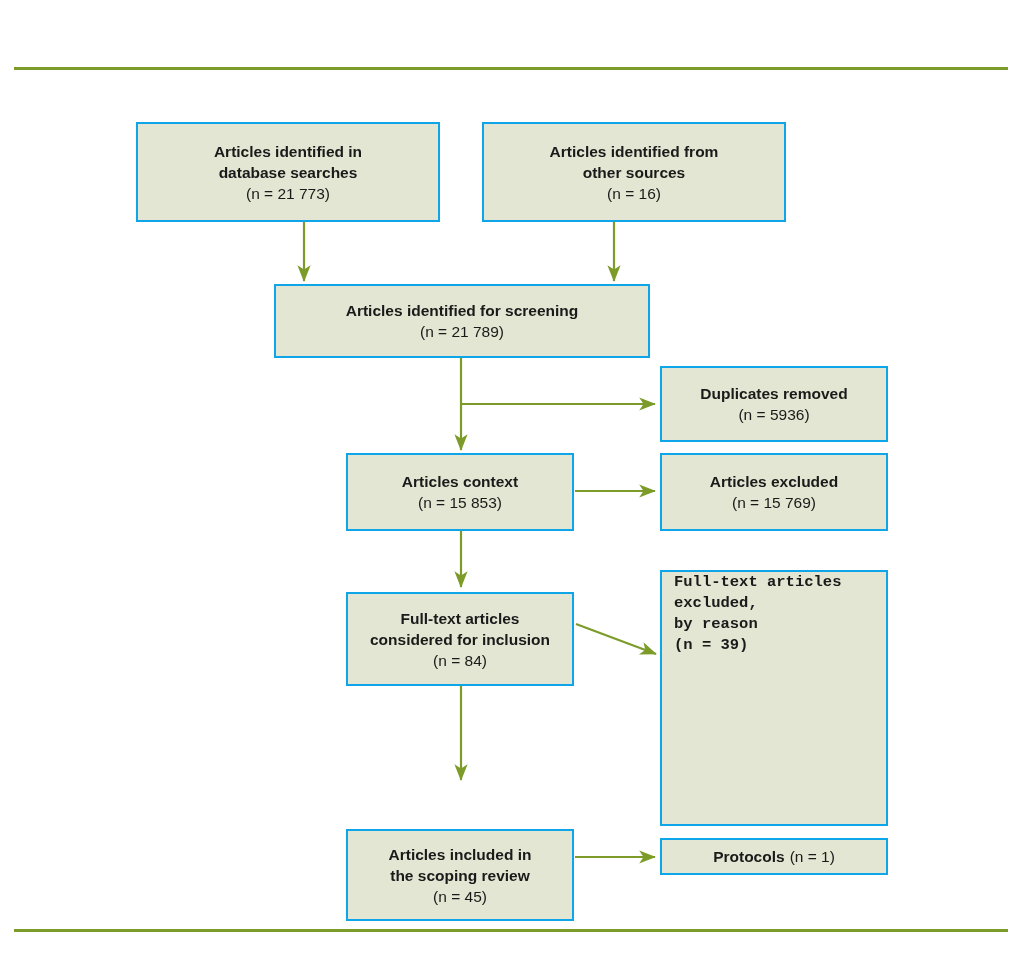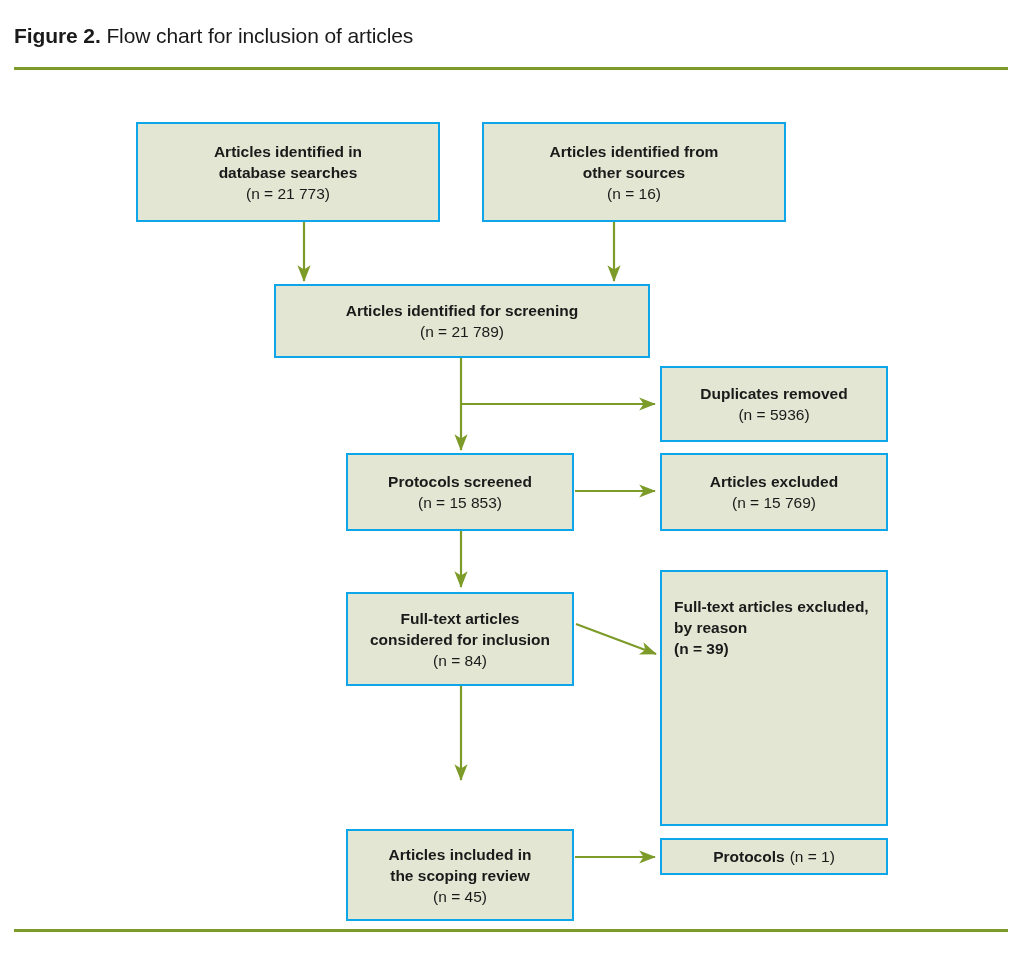--- a/index.html
+++ b/index.html
@@ -64,21 +64,22 @@
     font-weight: bold;
     white-space: pre-line;
   }
   .node .cnt {
     font-weight: normal;
   }
   .node.left-align {
     align-items: flex-start;
     justify-content: flex-start;
     text-align: left;
-    padding: 24px 12px;
+    padding: 0 12px;
+    font-family: Liberation Mono, monospace;
   }
   .node.left-align .ttl,
   .node.left-align .cnt {
     text-align: left;
   }
   .node.inline-row {
     flex-direction: row;
     justify-content: center;
     align-items: center;
     gap: 5px;
@@ -100,24 +101,20 @@
     width: 1024px;
     height: 959px;
     pointer-events: none;
   }
 </style>
 </head>
 <body>
 
 <div id="page">
 
-  <div id="fig-title">
-    <span class="lead">Figure 2.</span>
-    <span class="rest">Flow chart for inclusion of articles</span>
-  </div>
 
   <div class="rule" id="rule-top"></div>
 
   <svg id="wires" viewBox="0 0 1024 959" xmlns="http://www.w3.org/2000/svg">
     <defs>
       <marker id="ah" markerWidth="9" markerHeight="9" refX="7.2" refY="3.6" orient="auto" markerUnits="strokeWidth">
         <path d="M0,0.6 L7.6,3.6 L0,6.6 L2,3.6 Z" fill="#7d9b29"></path>
       </marker>
     </defs>
     <g stroke="#7d9b29" stroke-width="2.2" fill="none" marker-end="url(#ah)">
@@ -158,21 +155,21 @@
     <div class="ttl">Articles identified for screening</div>
     <div class="cnt">(n = 21 789)</div>
   </div>
 
   <div class="node" style="left:660px; top:366px; width:228px; height:76px;">
     <div class="ttl">Duplicates removed</div>
     <div class="cnt">(n = 5936)</div>
   </div>
 
   <div class="node" style="left:346px; top:453px; width:228px; height:78px;">
-    <div class="ttl">Protocols screened</div>
+    <div class="ttl">Articles context</div>
     <div class="cnt">(n = 15 853)</div>
   </div>
 
   <div class="node" style="left:660px; top:453px; width:228px; height:78px;">
     <div class="ttl">Articles excluded</div>
     <div class="cnt">(n = 15 769)</div>
   </div>
 
   <div class="node" style="left:346px; top:592px; width:228px; height:94px;">
     <div class="ttl">Full-text articles

